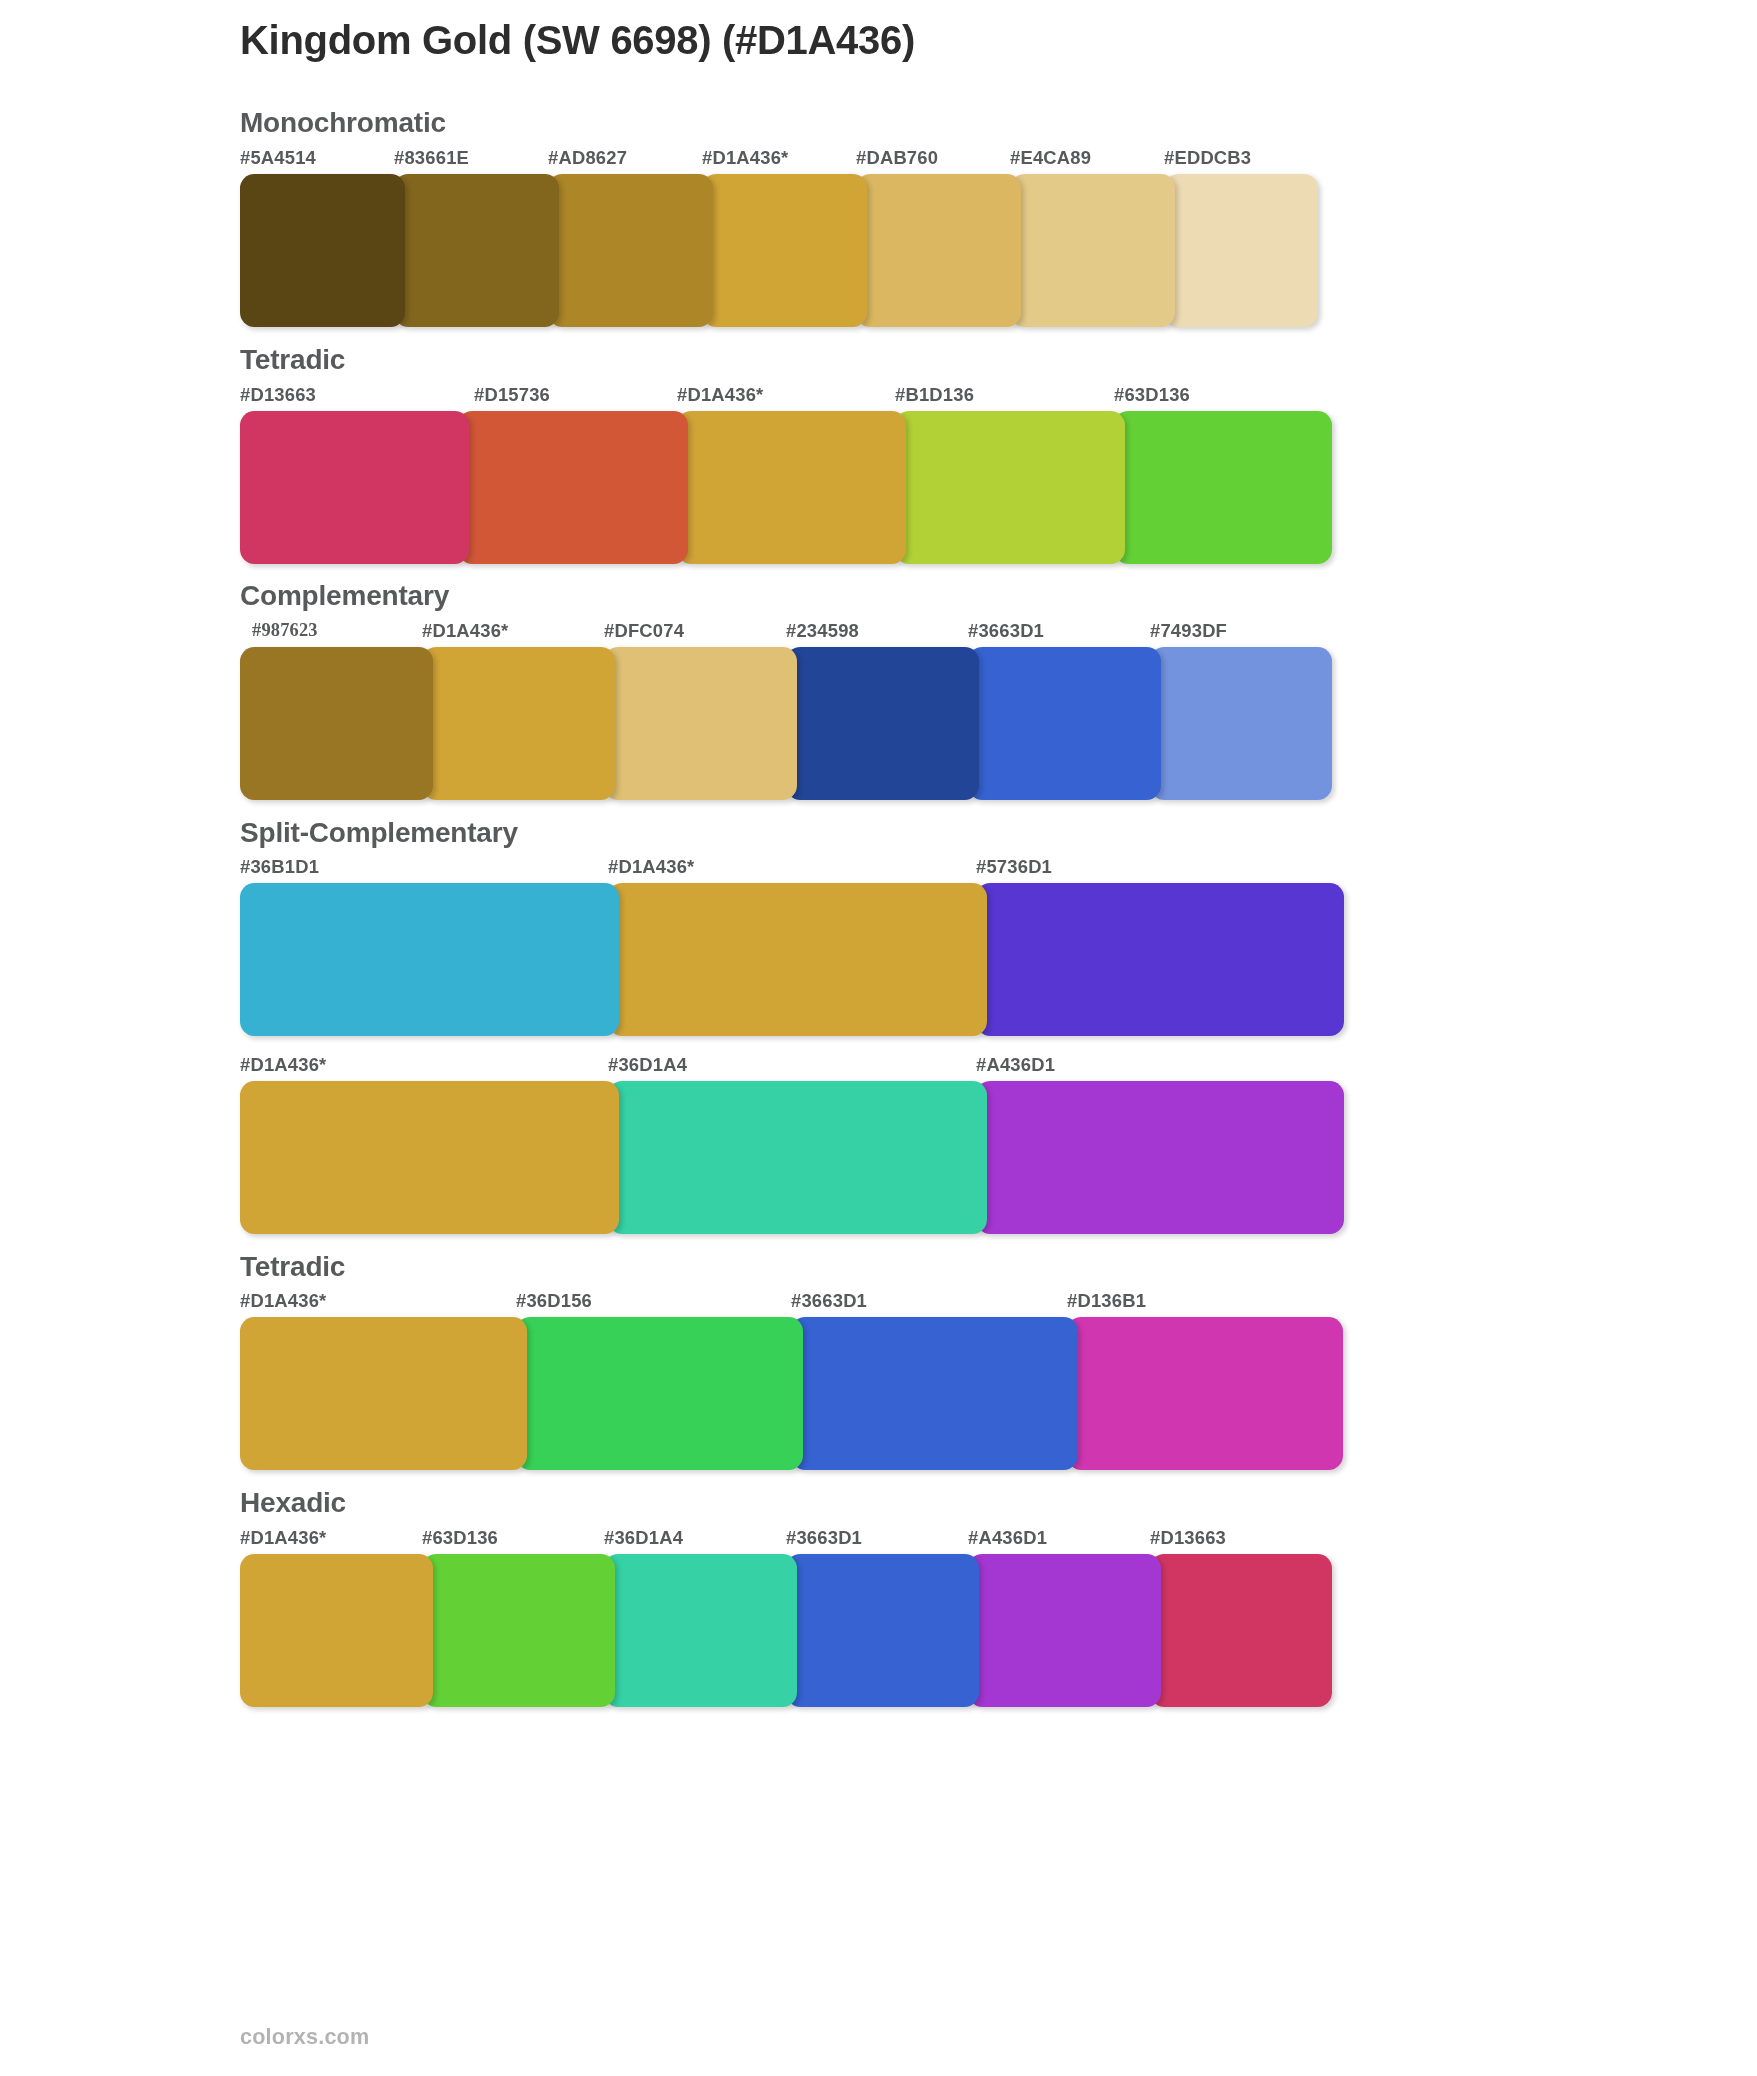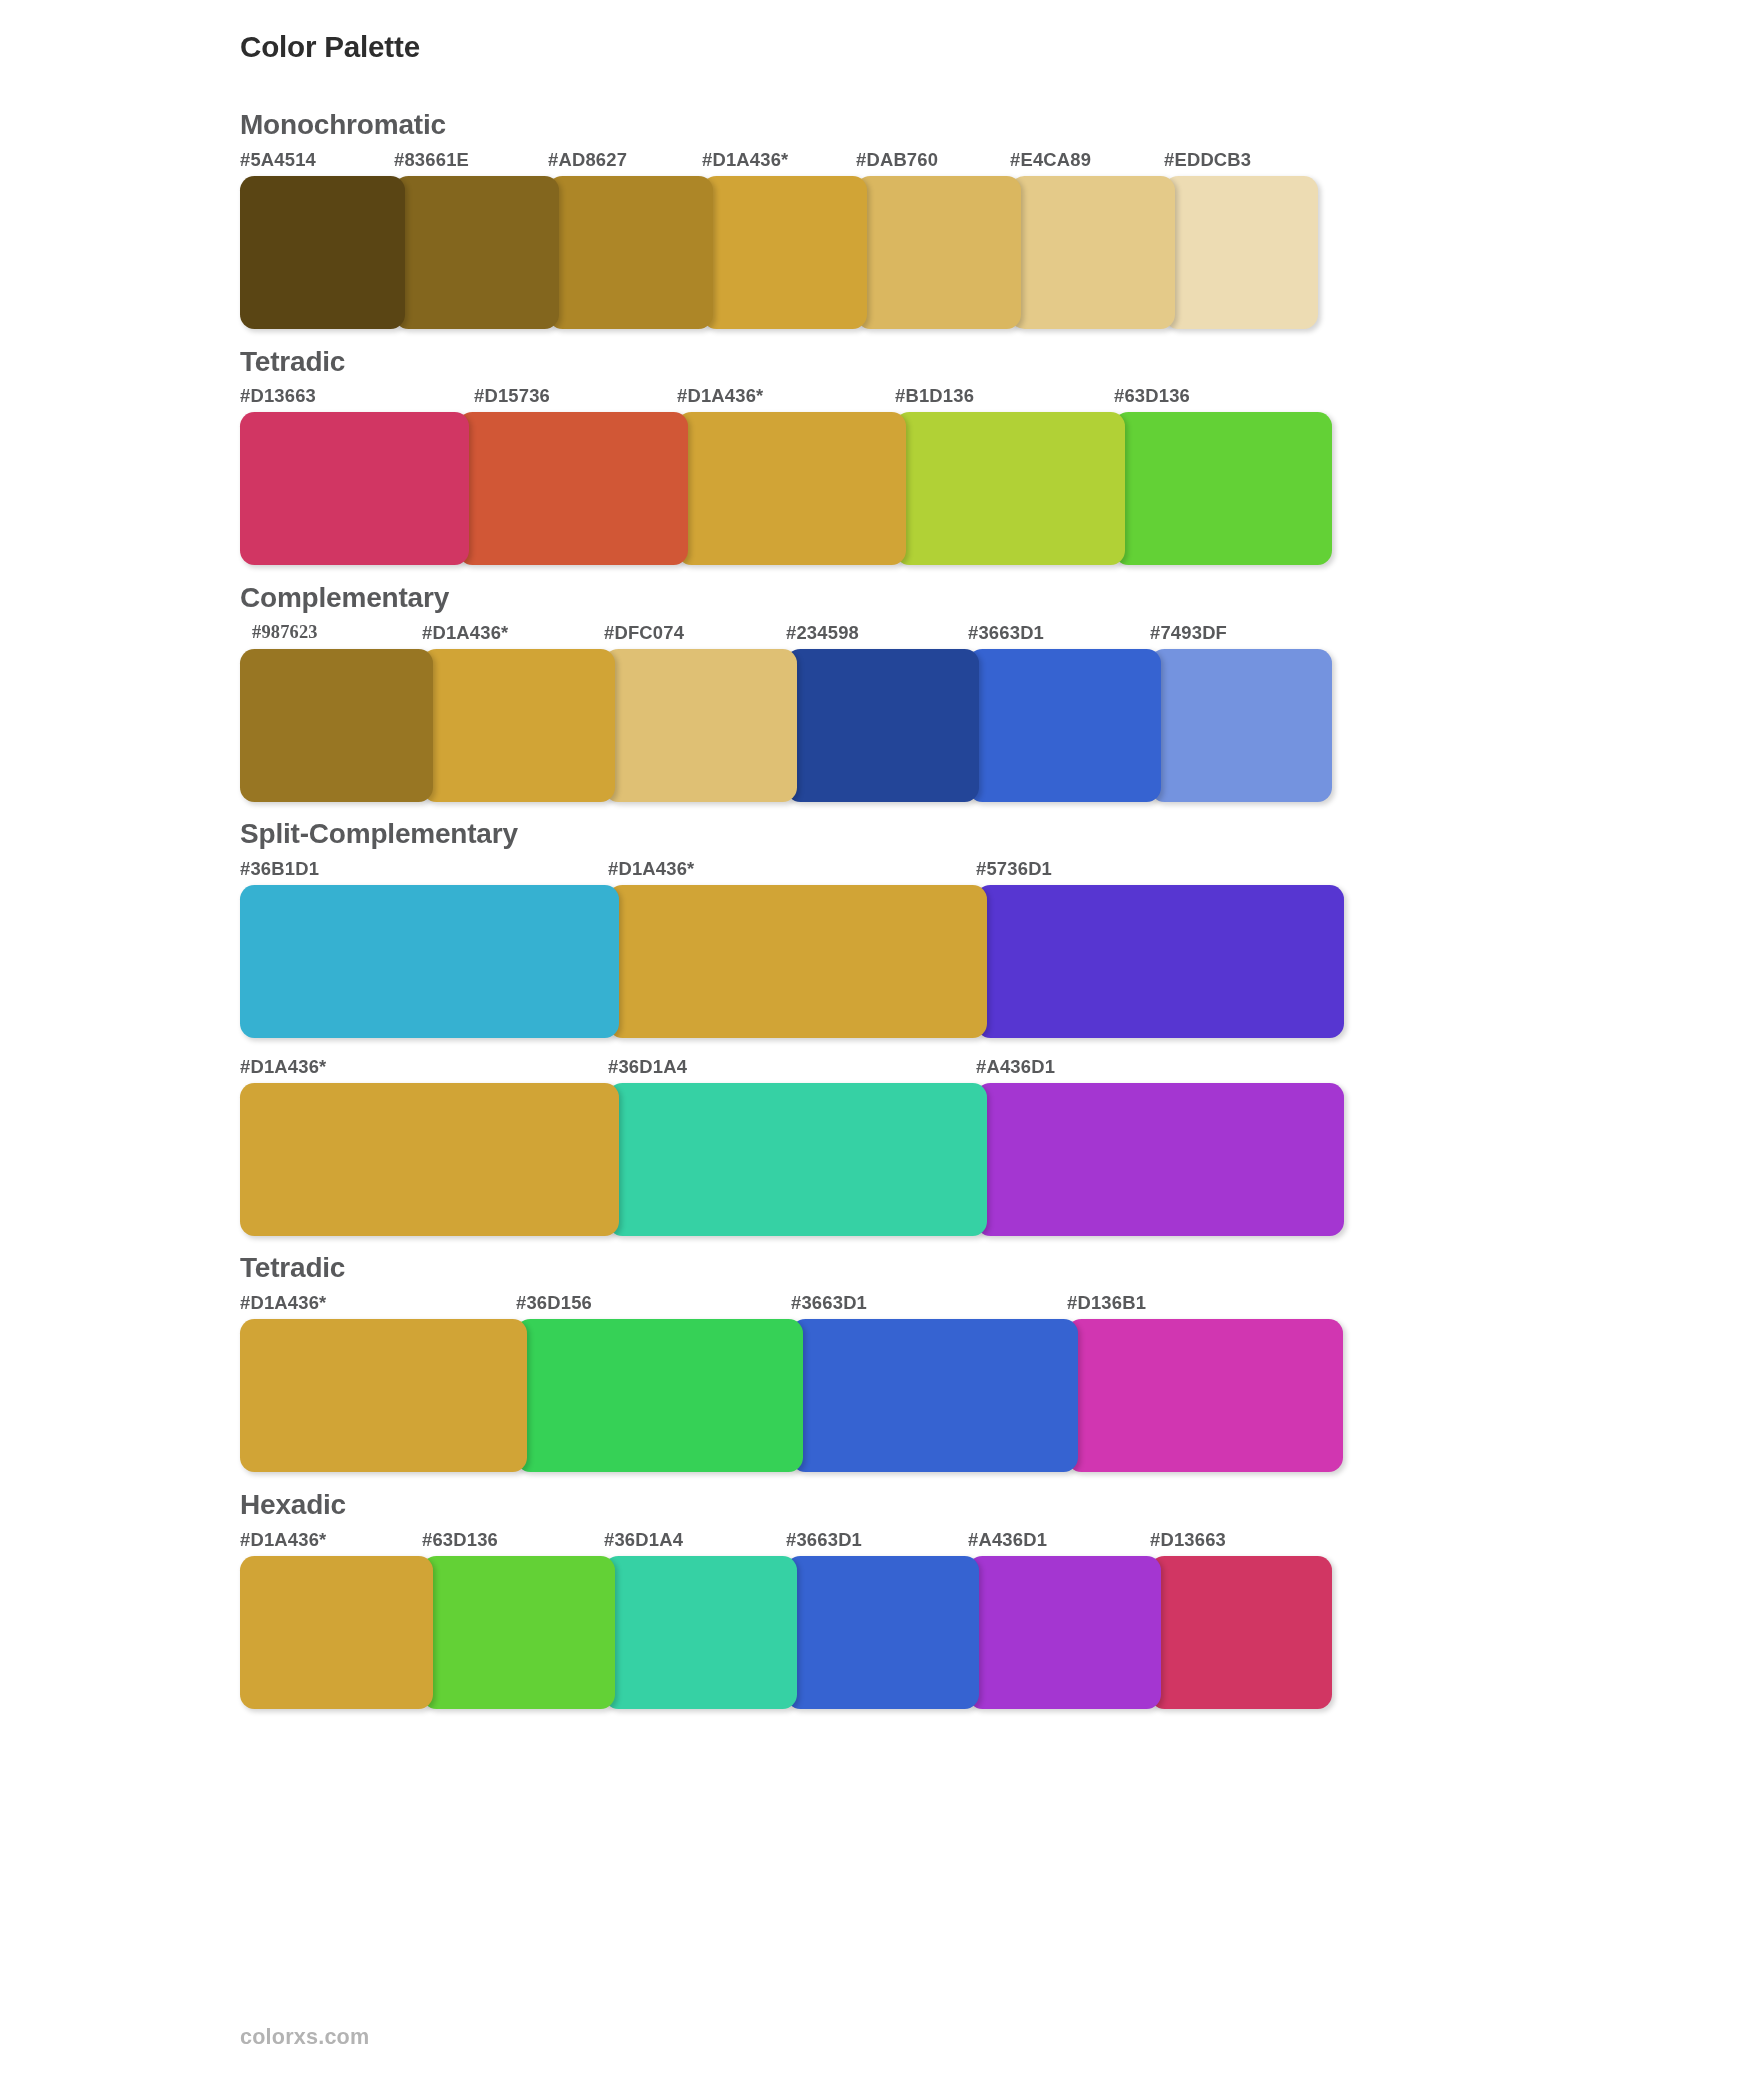--- a/index.html
+++ b/index.html
@@ -100,21 +100,21 @@
     color: #b3b3b3;
     letter-spacing: 0.2px;
   }
 </style>
 </head>
 <body>
 
 <div class="page">
 
   <div class="header">
-    <h2 class="page-subtitle">Color Palette</h2>
+    <h1 class="page-title">Kingdom Gold (SW 6698) (#D1A436)</h1>
   </div>
 
   <div class="sections" id="sections-container">
       <div class="section">
         <div class="section-title">Monochromatic</div>
         <div class="labels-row">
           <span class="swatch-label" style="left: 0px;">#5A4514</span>
           <span class="swatch-label" style="left: 154px;">#83661E</span>
           <span class="swatch-label" style="left: 308px;">#AD8627</span>
           <span class="swatch-label" style="left: 462px;">#D1A436*</span>

